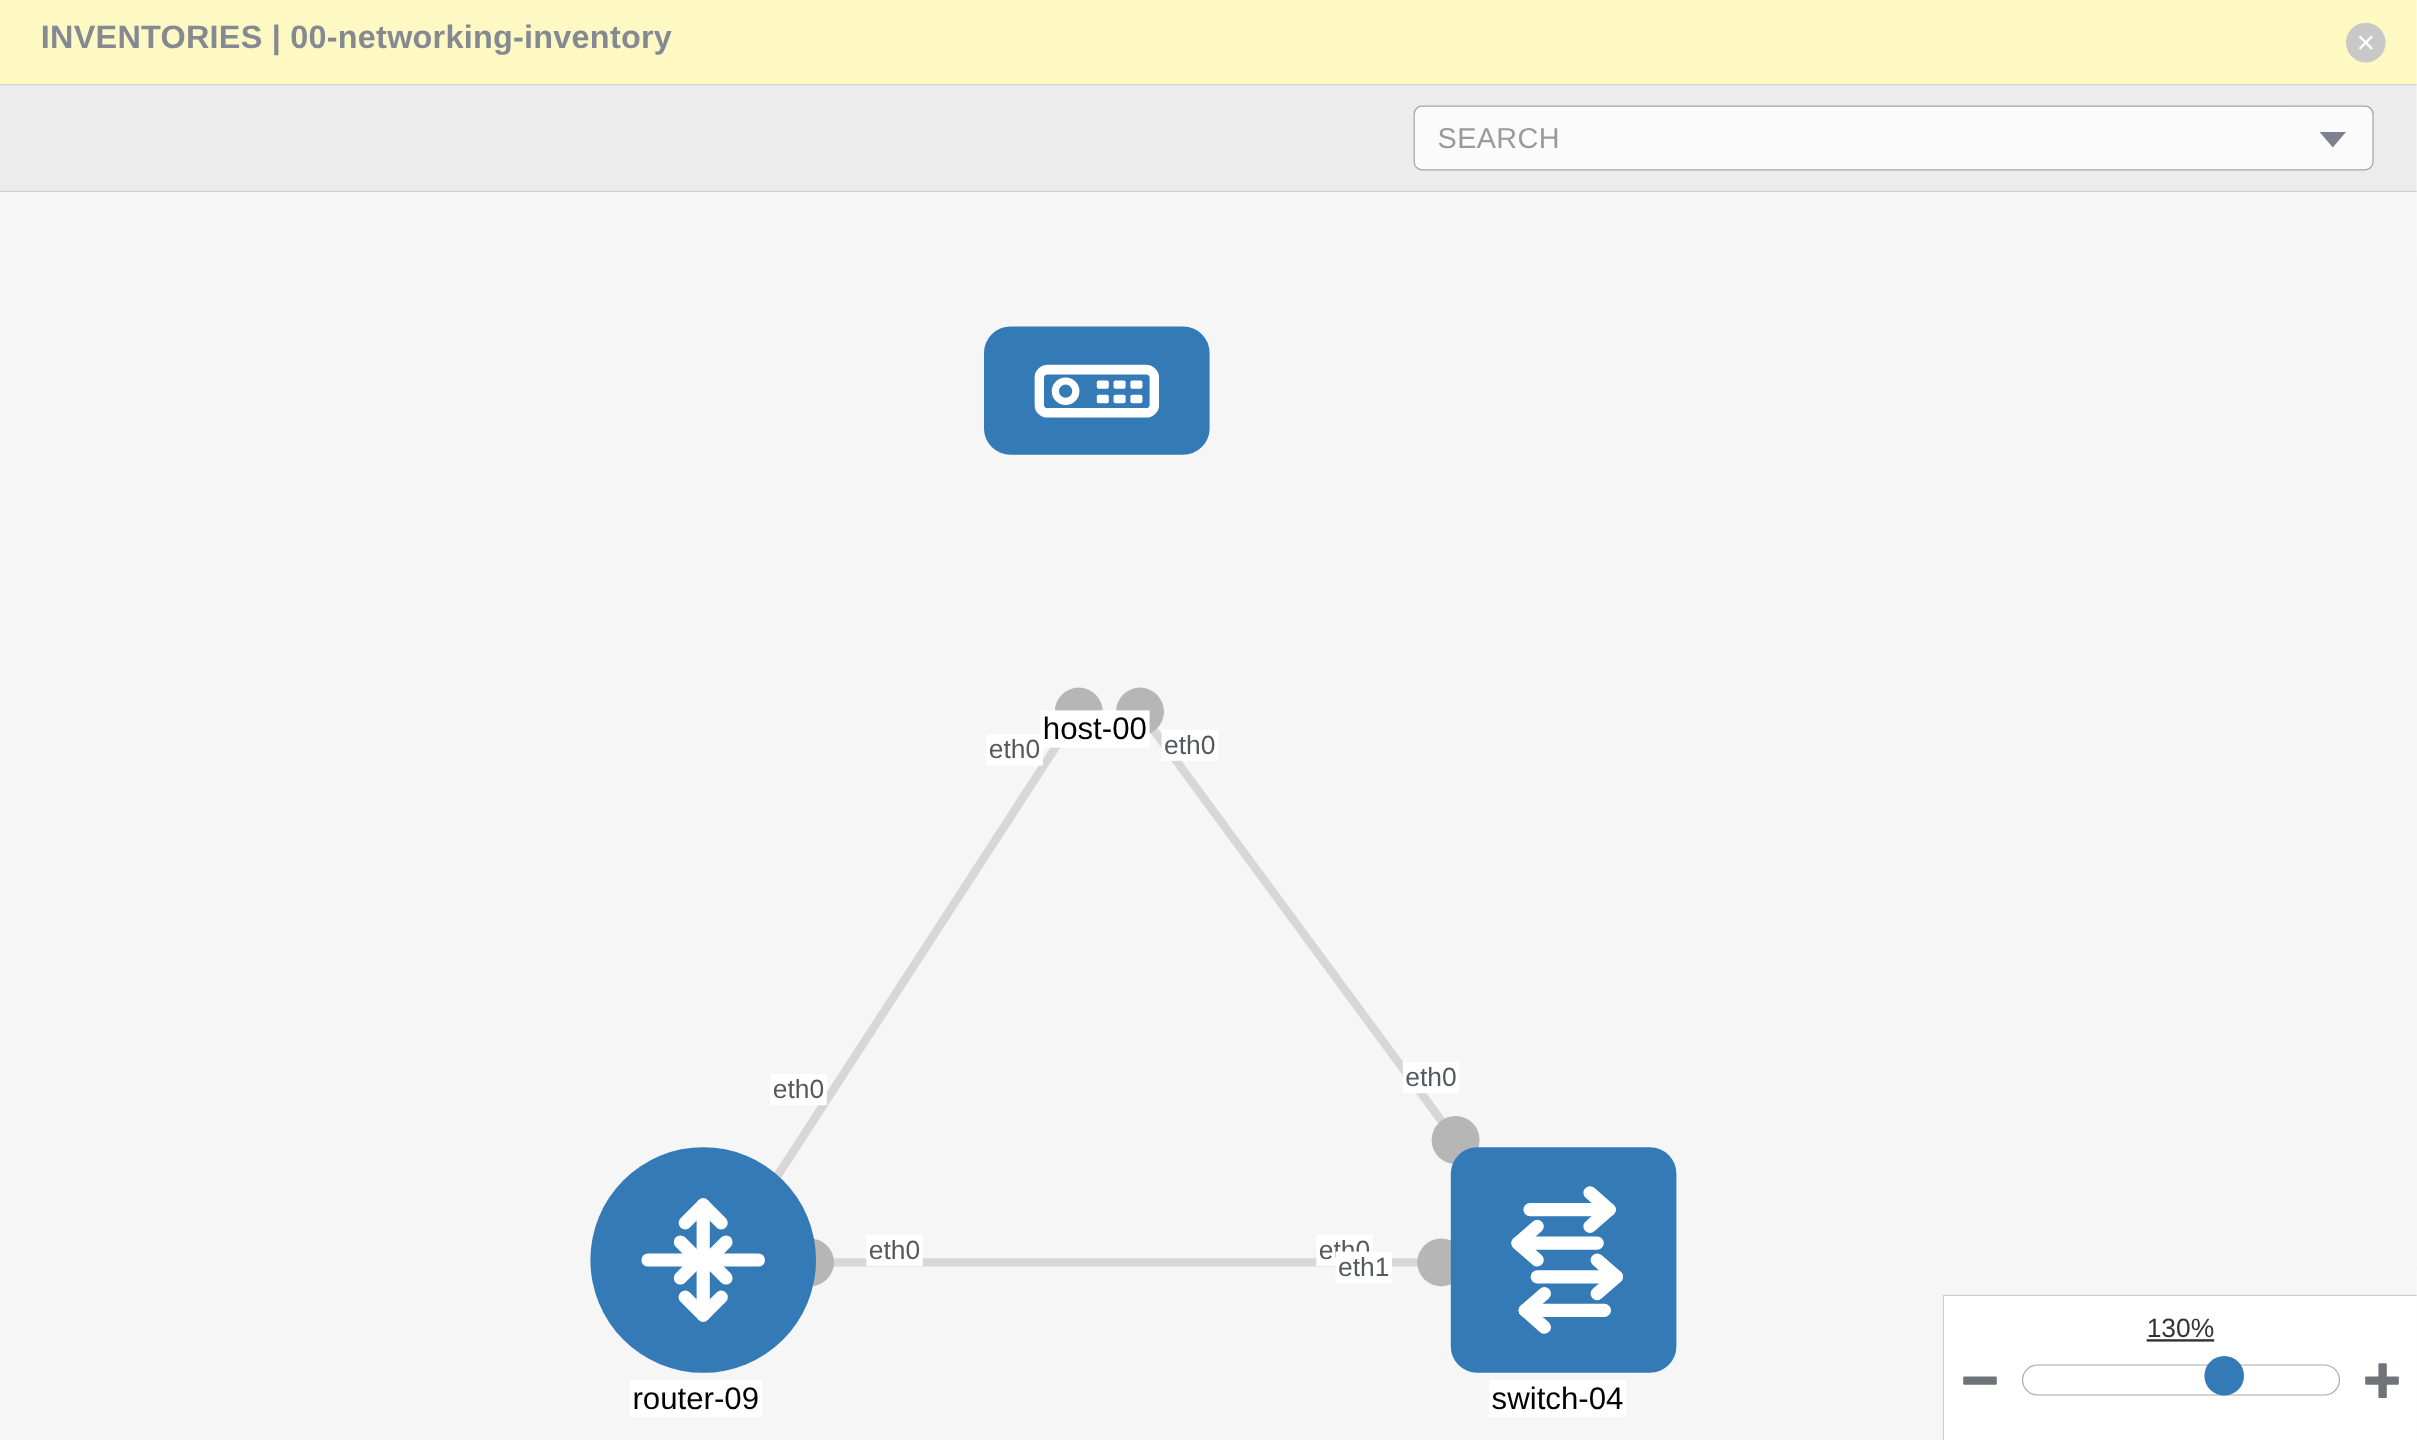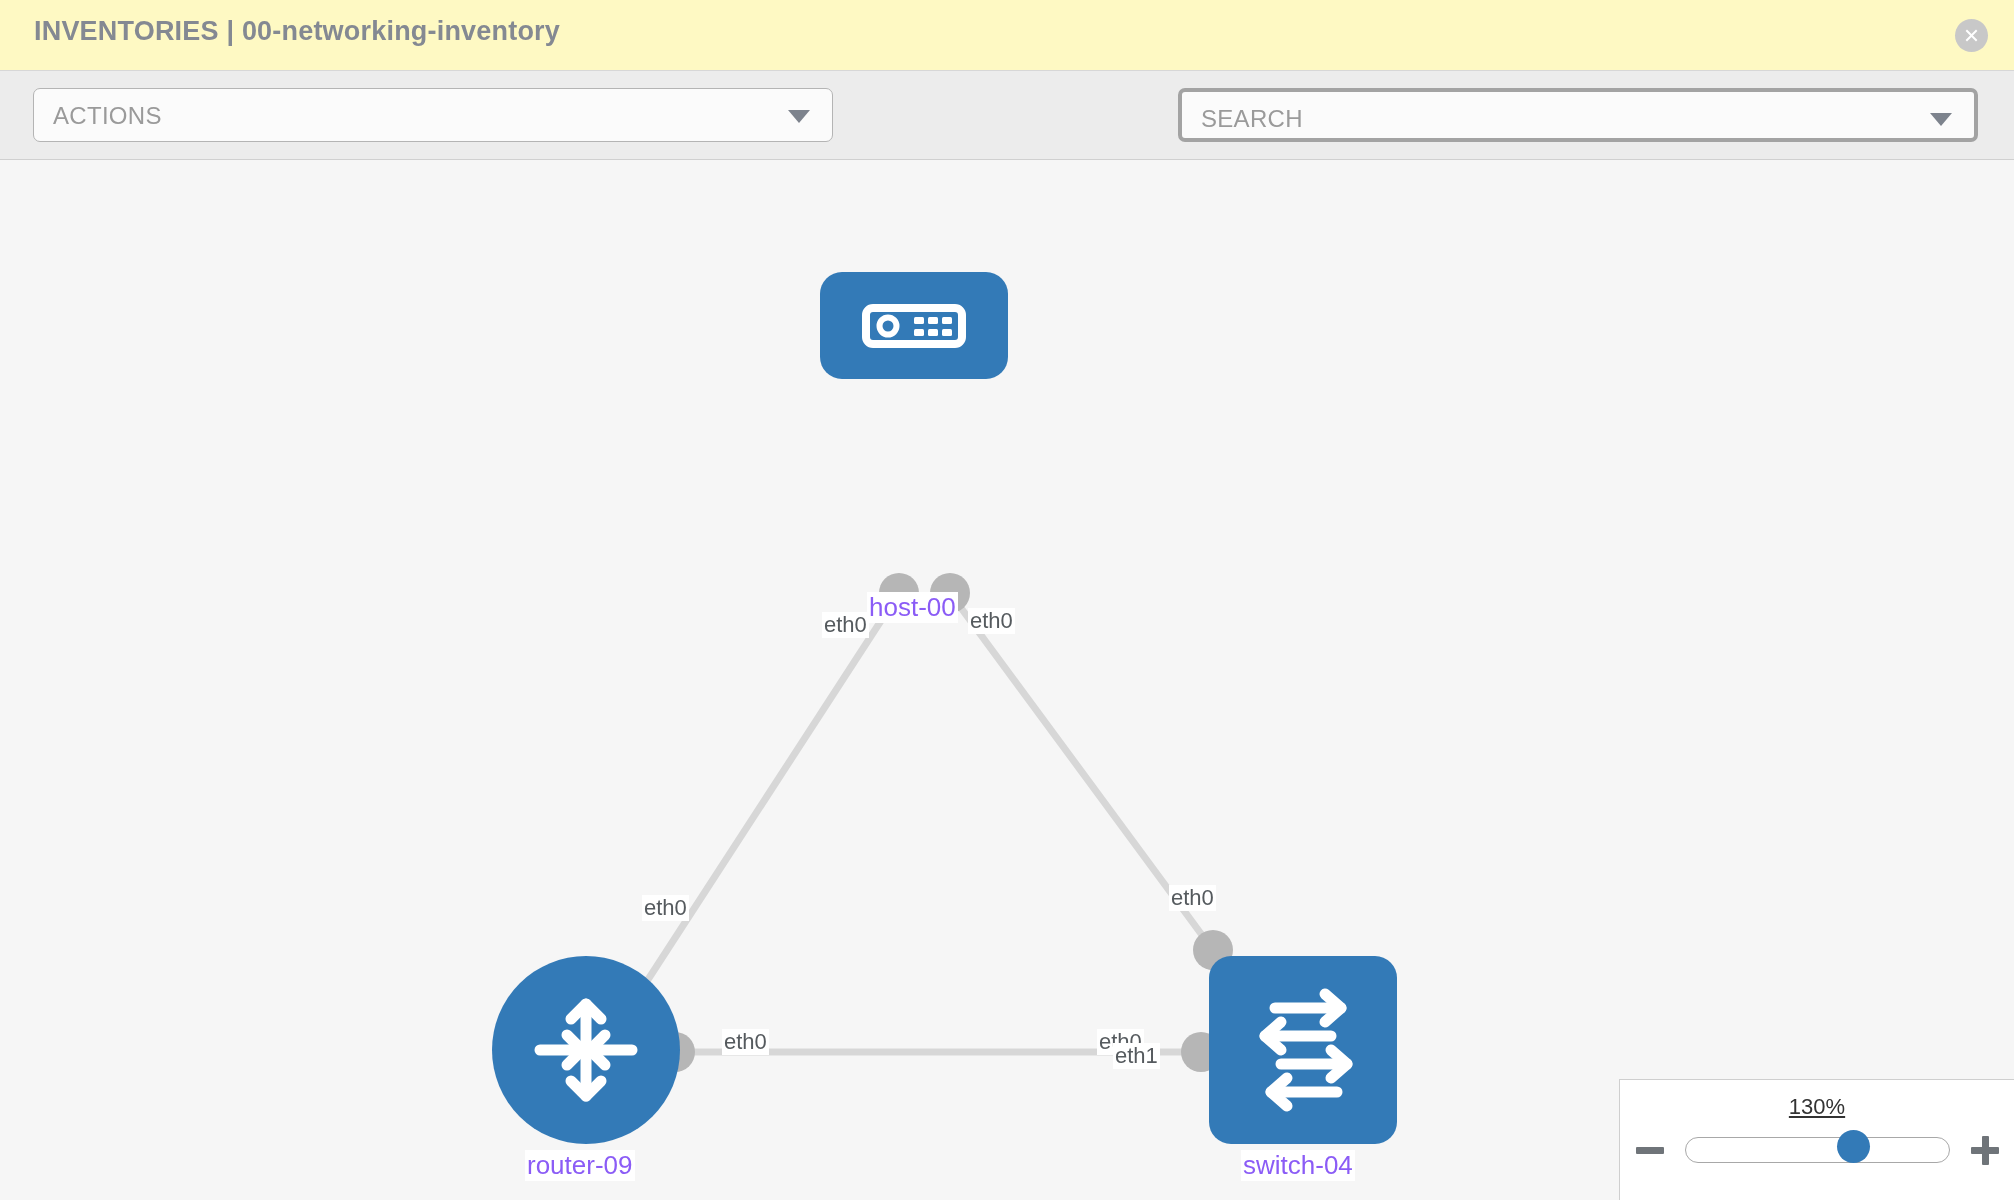--- a/index.html
+++ b/index.html
@@ -96,21 +96,21 @@
   .tool-icon {
     cursor: pointer;
     display: block;
   }
 
   .search-box {
     position: absolute;
     left: 1178px; top: 17px;
     width: 800px; height: 54px;
     background: #fbfbfb;
-    border: 4px solid #a3a3a3;
+    border: 1px solid #a3a3a3;
     border-radius: 7px;
     cursor: text;
   }
   .search-box .label {
     position: absolute;
     left: 19px; top: 13px;
     font-size: 24px;
     color: #9a9a9a;
     letter-spacing: 0.3px;
   }
@@ -143,21 +143,21 @@
     display: flex;
     align-items: center;
     justify-content: center;
   }
   .node-shape.rounded { border-radius: 22px; }
   .node-shape.circle  { border-radius: 50%; }
 
   .node-label {
     position: absolute;
     font-size: 26px;
-    color: #8b5cf6;
+    color: #000000;
     background: #ffffff;
     white-space: nowrap;
     padding: 0 2px;
     text-align: center;
   }
 
   .connector {
     position: absolute;
     width: 40px; height: 40px;
     border-radius: 50%;
@@ -250,24 +250,20 @@
     <div class="page-title">INVENTORIES | 00-networking-inventory</div>
     <div class="close-btn">
       <svg width="19" height="19" viewBox="0 0 19 19">
         <path d="M5 3.6 L9.5 8.1 L14 3.6 L15.4 5 L10.9 9.5 L15.4 14 L14 15.4 L9.5 10.9 L5 15.4 L3.6 14 L8.1 9.5 L3.6 5 Z" fill="#ffffff"></path>
       </svg>
     </div>
   </div>
 
   <div class="toolbar">
 
-    <div class="actions-select">
-      <span class="label">ACTIONS</span>
-      <span class="caret"></span>
-    </div>
 
     <div class="tool-icons">
       <span class="tool-icon">
         <svg width="38" height="38" viewBox="0 0 38 38">
           <path d="M31.2 7.2 L25.9 12.5 L22.4 9.0 L27.7 3.7
                    C23.6 2.2 18.8 3.1 15.6 6.3 C12.3 9.6 11.5 14.5 13.2 18.6
                    L4.4 27.4 C2.9 28.9 2.9 31.3 4.4 32.8 C5.9 34.3 8.3 34.3 9.8 32.8
                    L18.6 24.0 C22.7 25.7 27.6 24.9 30.9 21.6 C34.1 18.4 35.0 13.6 33.5 9.5 Z" fill="#7d838d"></path>
           <circle cx="7.1" cy="30.1" r="2.2" fill="#f0f0f0"></circle>
         </svg>

